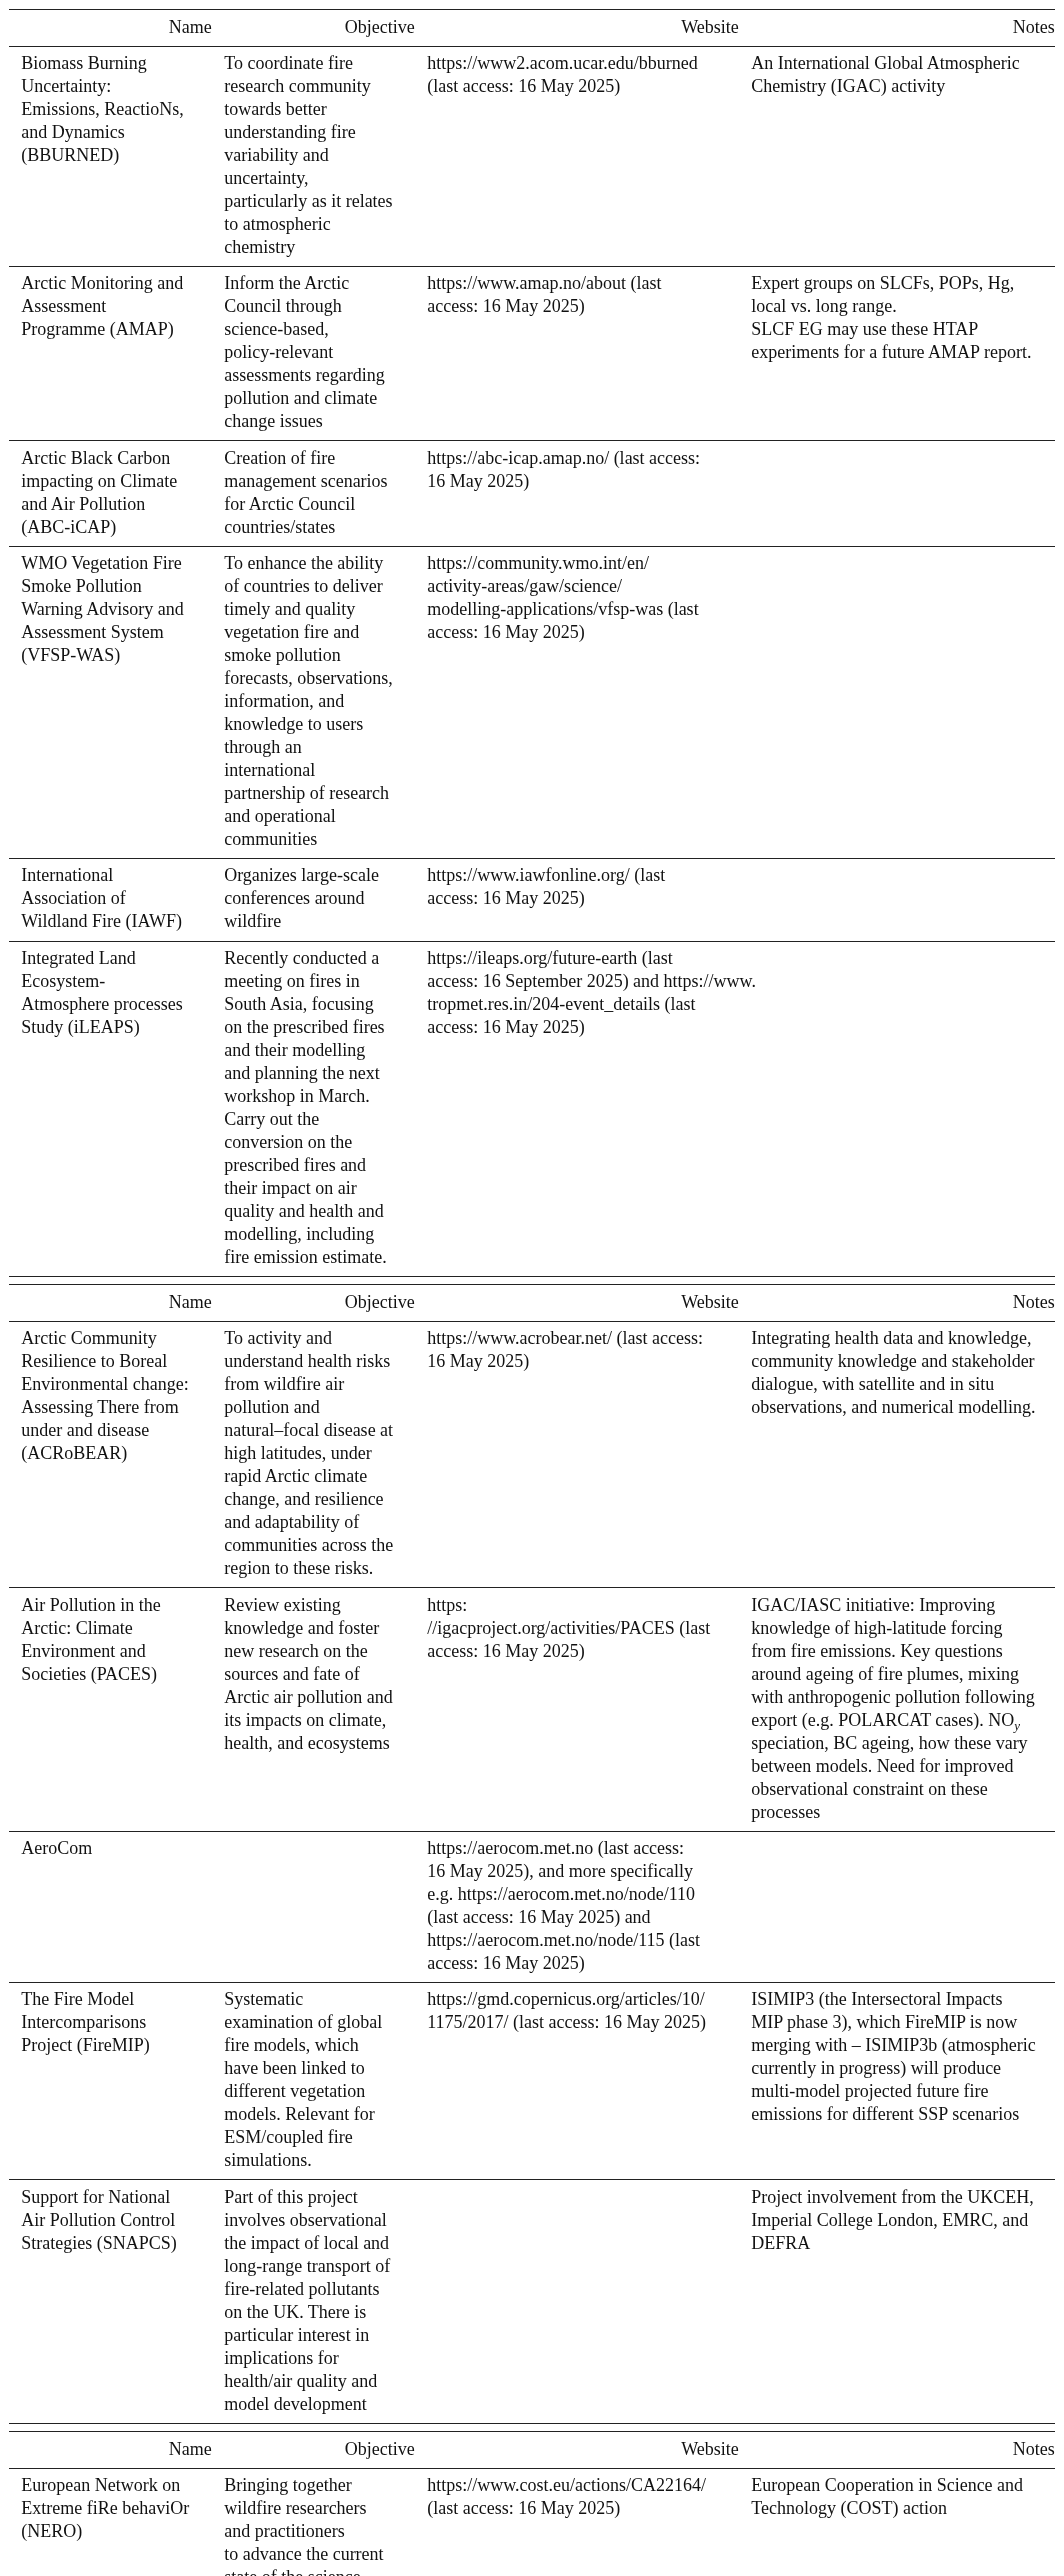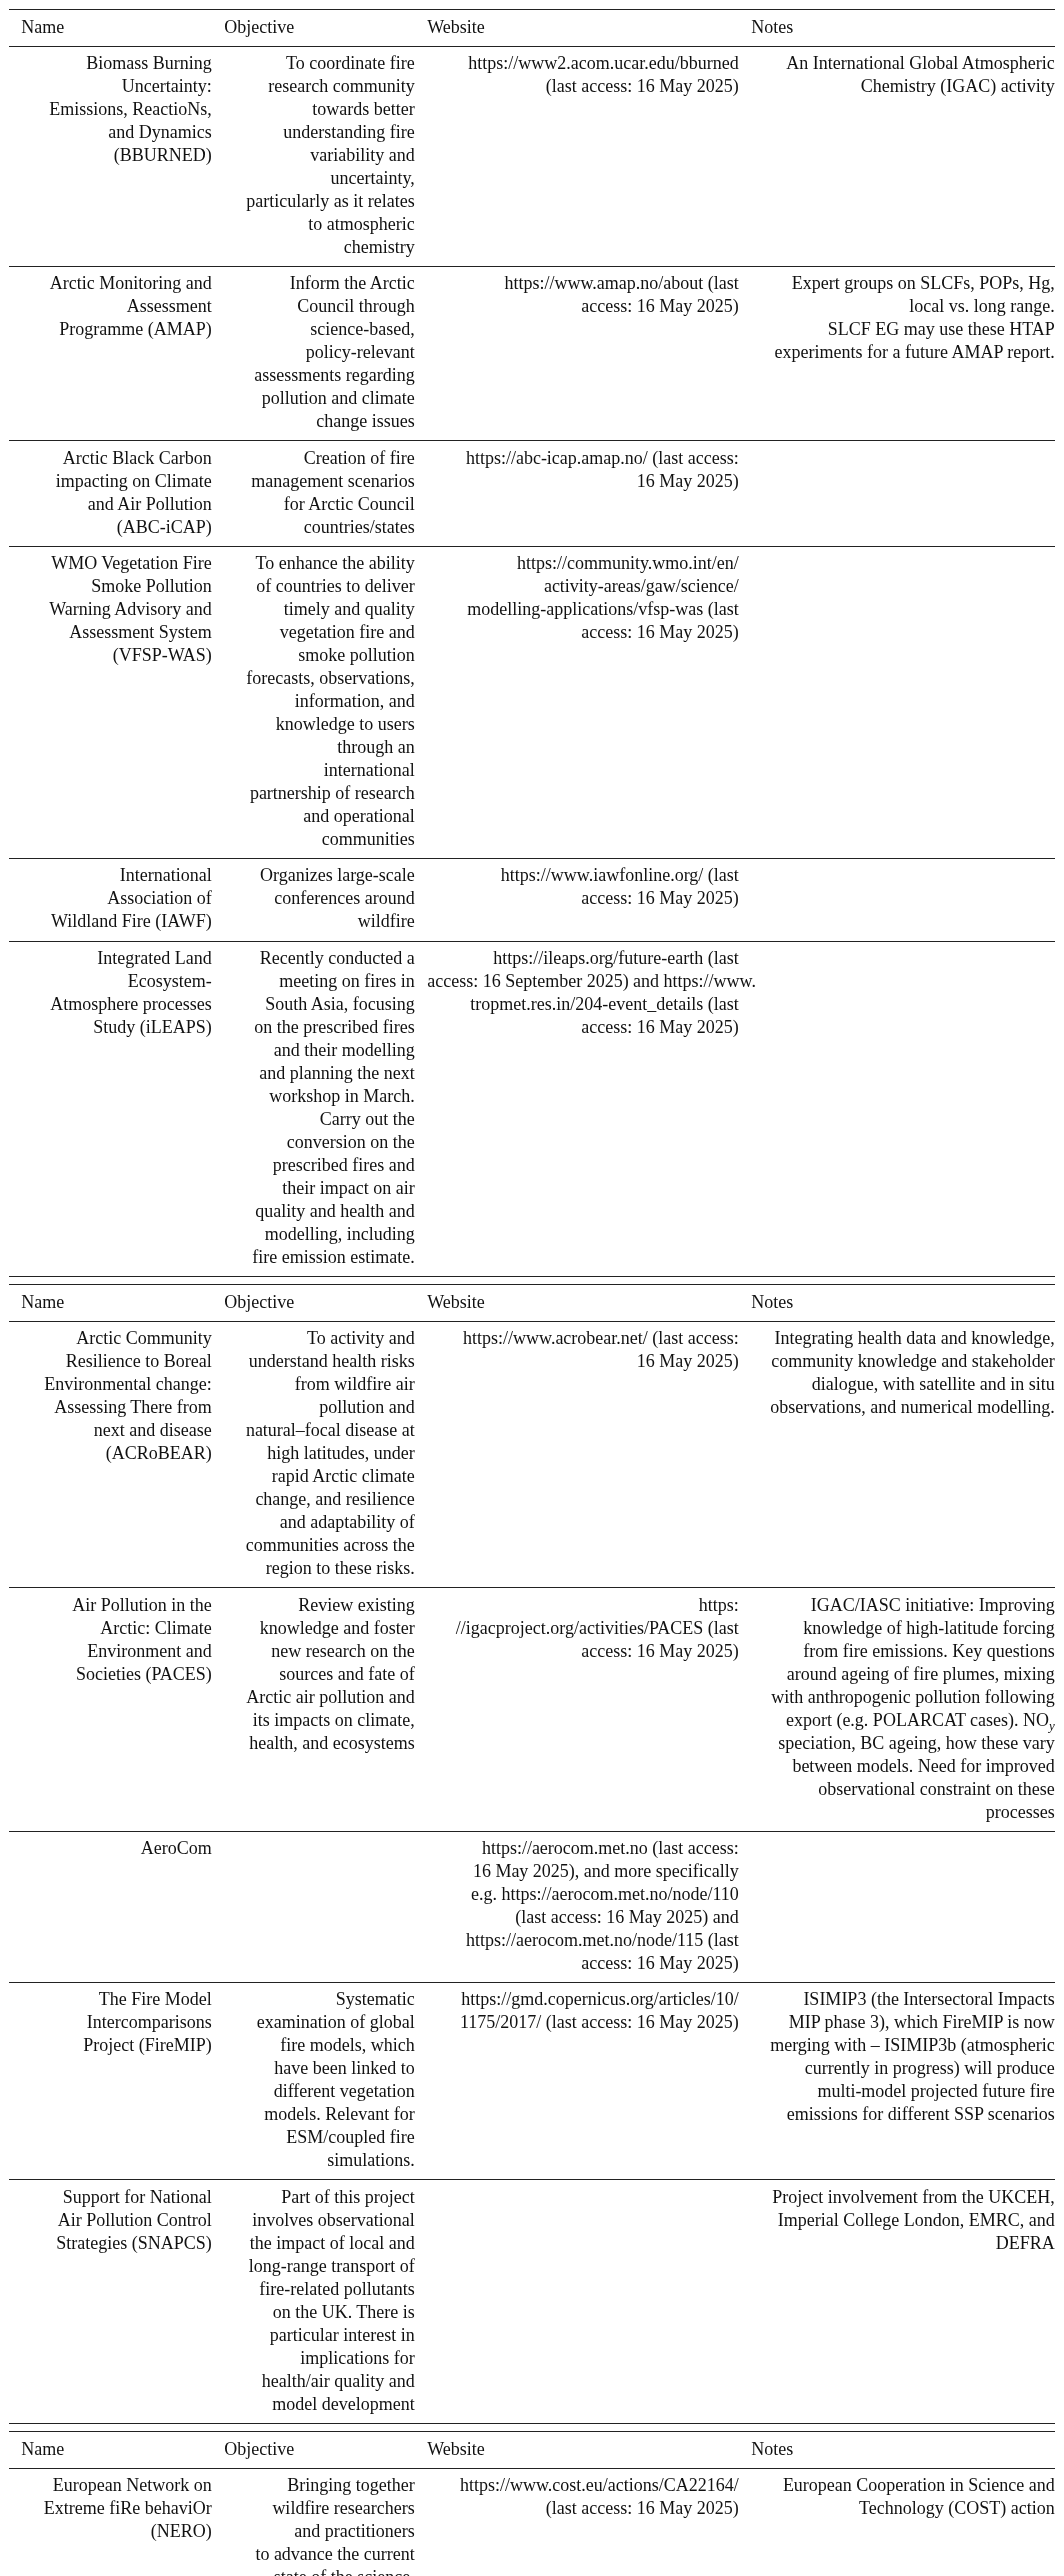--- a/index.html
+++ b/index.html
@@ -16,28 +16,28 @@
   .segment + .segment { margin-top: 7.2px; }
   table.t {
     width: 1046px;
     border-collapse: collapse;
     table-layout: fixed;
   }
   table.t thead tr { border-top: 1.3px solid #222; border-bottom: 1.3px solid #222; }
   table.t tbody tr { border-bottom: 1.3px solid #222; }
   table.t th {
     font-weight: normal;
-    text-align: left;
+    text-align: right;
     padding: 6.2px 0 6.7px 12.4px;
     vertical-align: top;
   }
   table.t td {
     vertical-align: top;
     padding: 5.2px 0 7.2px 12.4px;
-    text-align: right;
+    text-align: left;
   }
   col.c-name { width: 203px; }
   col.c-obj { width: 203px; }
   col.c-web { width: 324px; }
   col.c-notes { width: 316px; }
   .ln { display: block; white-space: nowrap; }
   .sub { font-style: italic; font-size: 0.72em; vertical-align: -0.28em; line-height: 0; }
 </style>
 </head>
 <body>
@@ -233,21 +233,21 @@
           <th>Notes</th>
         </tr>
       </thead>
       <tbody>
           <tr>
             <td>
               <span class="ln">Arctic Community</span>
               <span class="ln">Resilience to Boreal</span>
               <span class="ln">Environmental change:</span>
               <span class="ln">Assessing There from</span>
-              <span class="ln">next and disease</span>
+              <span class="ln">under and disease</span>
               <span class="ln">(ACRoBEAR)</span>
             </td>
             <td>
               <span class="ln">To activity and</span>
               <span class="ln">understand health risks</span>
               <span class="ln">from wildfire air</span>
               <span class="ln">pollution and</span>
               <span class="ln">natural–focal disease at</span>
               <span class="ln">high latitudes, under</span>
               <span class="ln">rapid Arctic climate</span>

